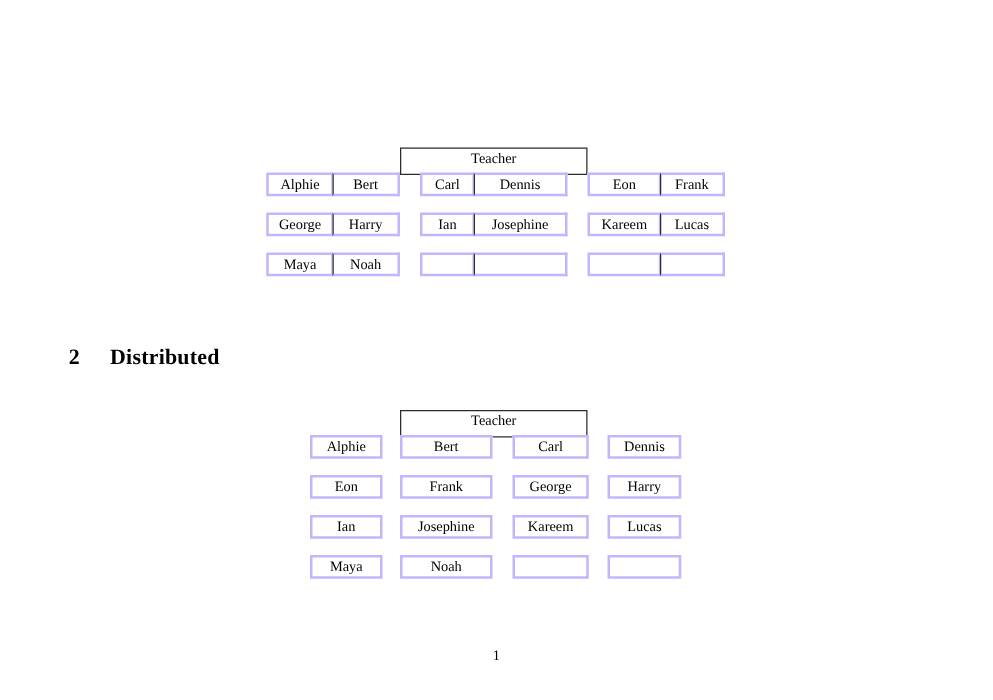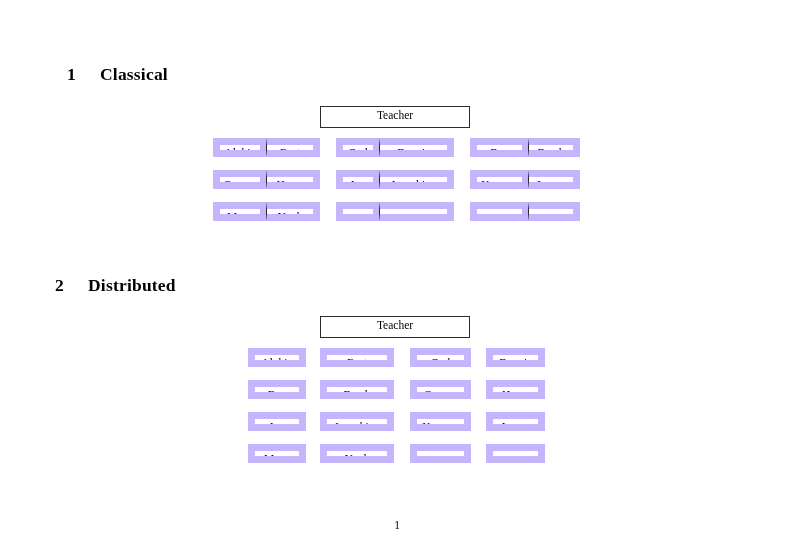--- a/index.html
+++ b/index.html
@@ -29,21 +29,21 @@
     white-space: nowrap;
   }
   .section-heading .sec-num {
     display: inline-block;
     width: 33px;
   }
   #heading-classical   { left: 67px; top: 64px; }
   #heading-distributed { left: 55px; top: 275px; }
   .cell {
     box-sizing: border-box;
-    border: 7px solid #c4b5fd;
+    border: 2px solid #c4b5fd;
     background: #ffffff;
     height: 19px;
     line-height: 17px;
     text-align: center;
     font-size: 11.5px;
     white-space: nowrap;
     overflow: hidden;
   }
   
   .group {
@@ -59,42 +59,40 @@
   .teacher-box {
     position: absolute;
     box-sizing: border-box;
     border: 1px solid #2b2b2b;
     background: #ffffff;
     height: 22px;
     line-height: 17px;
     text-align: center;
     font-size: 11.5px;
     white-space: nowrap;
+    margin-top: 12px;
   }
   #teacher-classical   { left: 320px; top: 106px; width: 150px; }
   #teacher-distributed { left: 320px; top: 316px; width: 150px; }
 
   
   #page-number {
     position: absolute;
     left: 0;
     right: 0;
     top: 519px;
     text-align: center;
     font-size: 11.5px;
   }
 </style>
 </head>
 <body>
 
 <div class="page">
 
-  <div class="section-heading" id="heading-classical">
-    <span class="sec-num">1</span><span>Classical</span>
-  </div>
 
   <div class="teacher-box" id="teacher-classical">Teacher</div>
 
   <div id="classical-groups">
       <div class="group" style="left: 213px; top: 138px;">
         <div class="cell" style="width: 54px;">Alphie</div>
         <div class="cell" style="width: 54px;">Bert</div>
       </div>
       <div class="group" style="left: 213px; top: 170px;">
         <div class="cell" style="width: 54px;">George</div>

